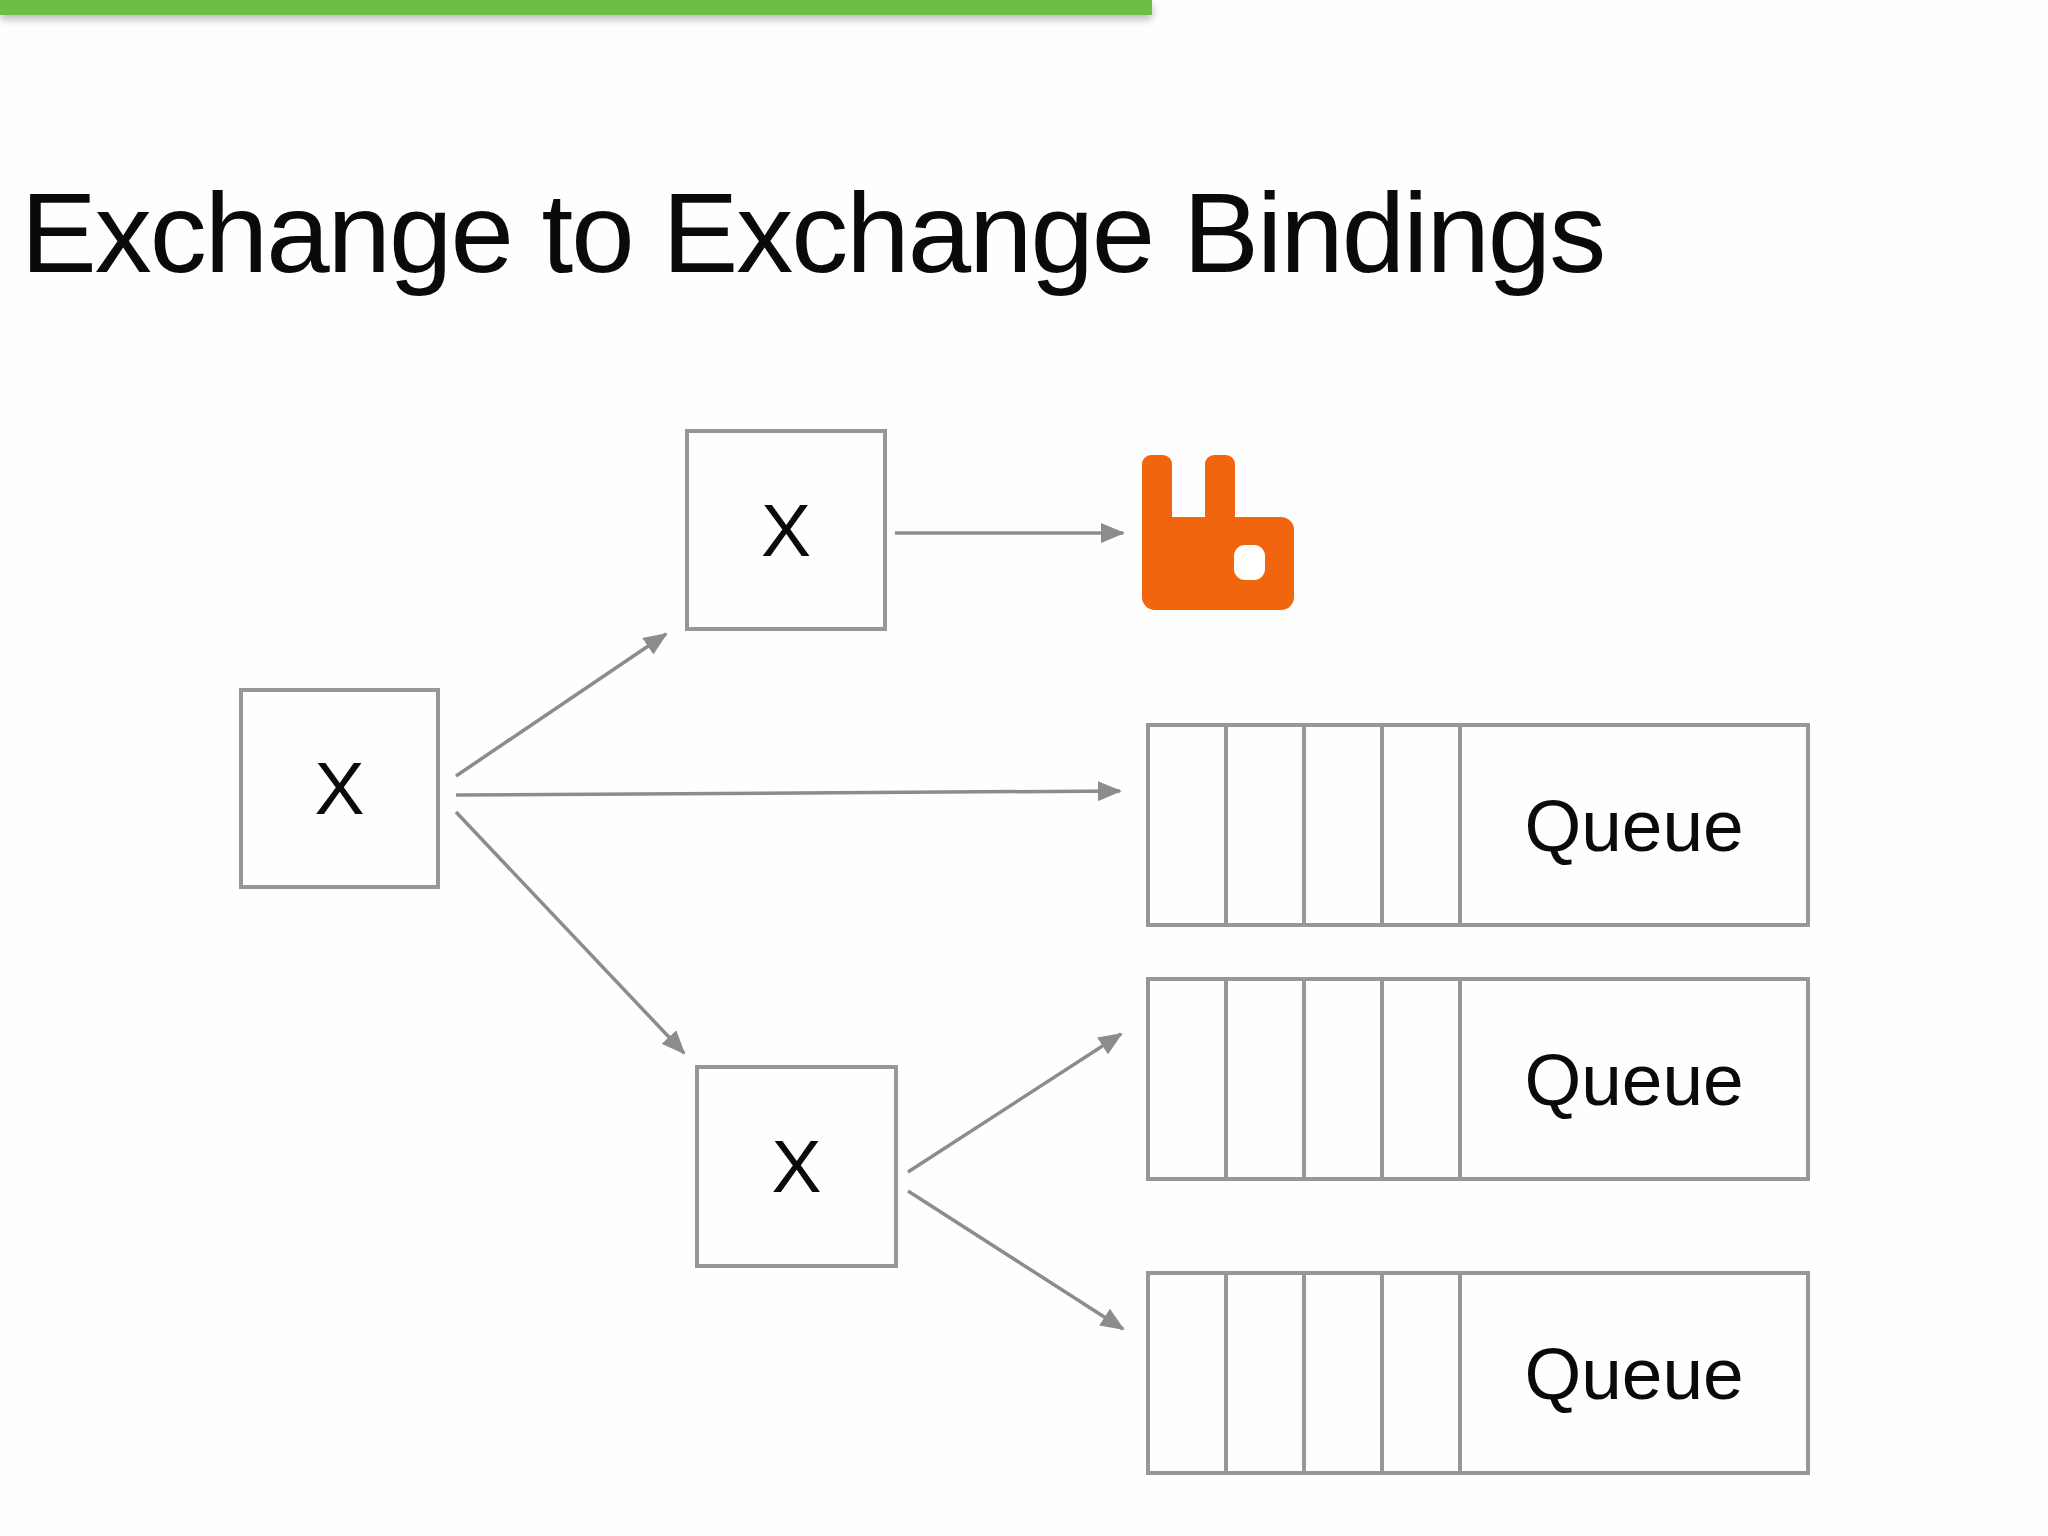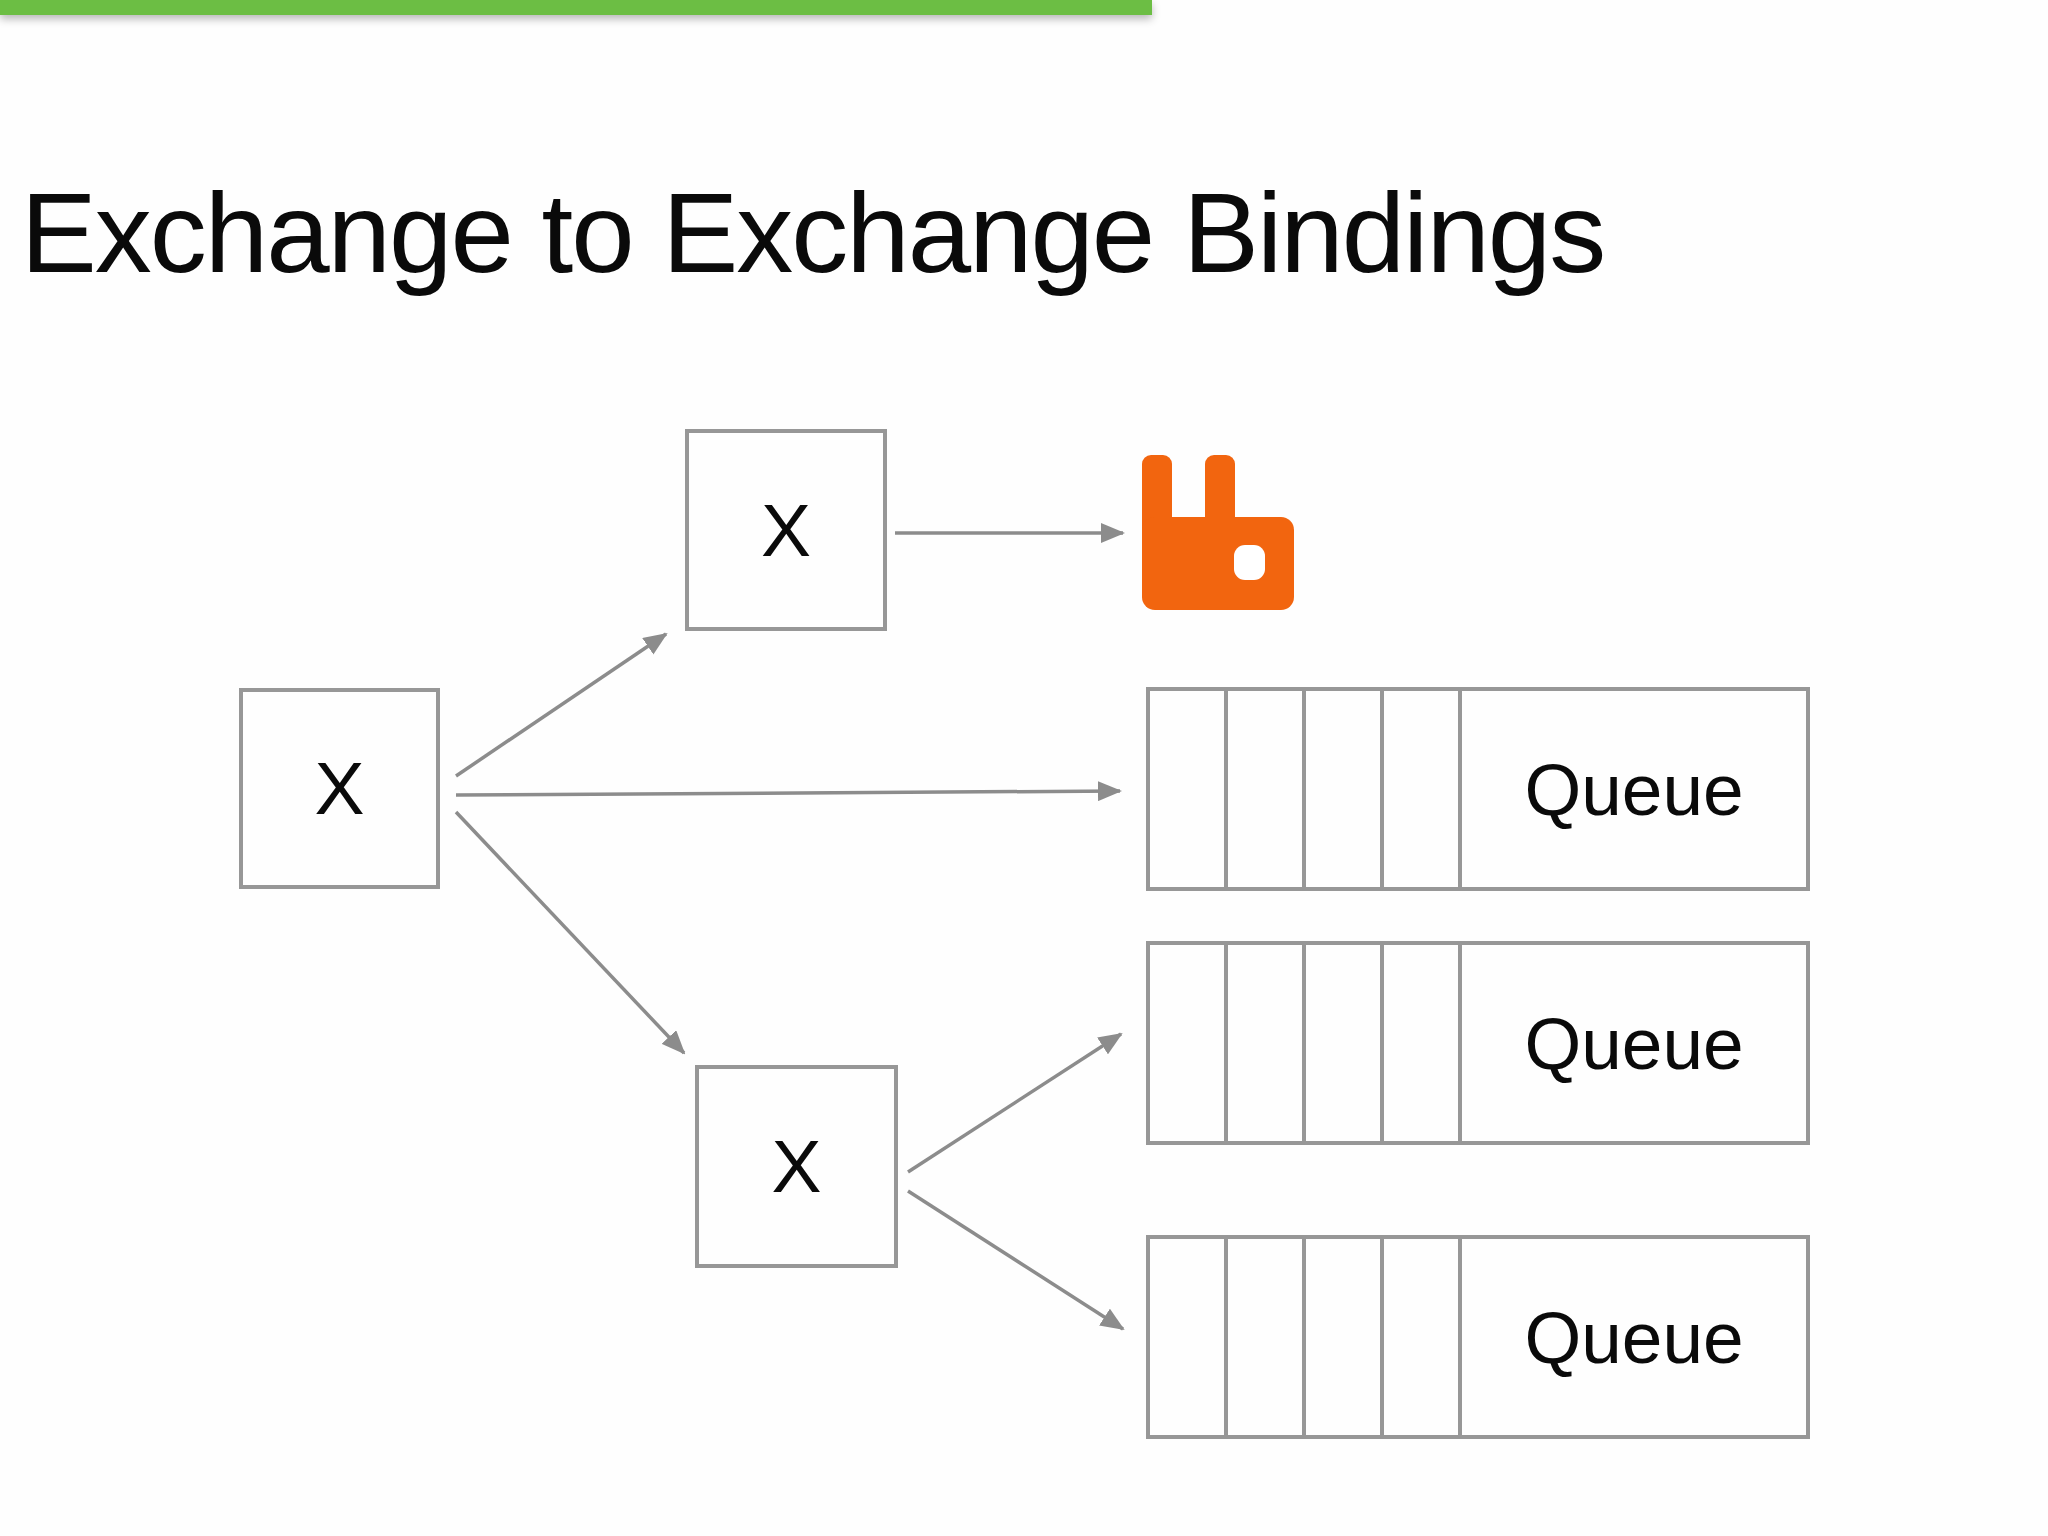--- a/index.html
+++ b/index.html
@@ -57,20 +57,21 @@
   .xbox-top   {left:685px;top:429px;width:202px;height:202px;}
   .xbox-bottom{left:695px;top:1065px;width:203px;height:203px;}
 
   .queue{
     position:absolute;
     left:1146px;width:664px;height:204px;
     box-sizing:border-box;
     border:4px solid var(--border-gray);
     background:var(--bg-white);
     display:flex;
+    margin-top:36px;
   }
   .queue-1{top:687px;}
   .queue-2{top:941px;}
   .queue-3{top:1235px;}
   .queue .cell{
     box-sizing:border-box;
     width:78px;height:100%;
     border-right:4px solid var(--border-gray);
     background:var(--bg-white);
   }

